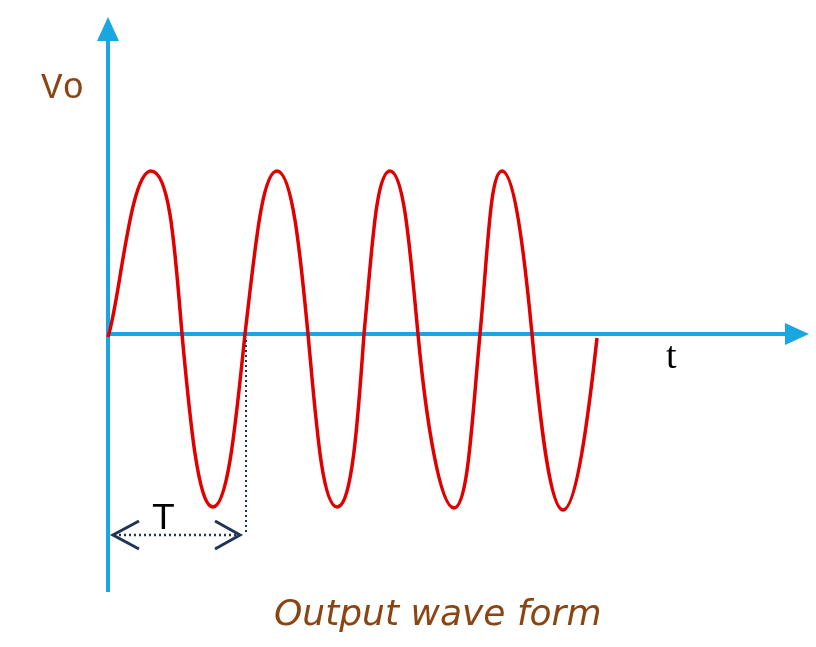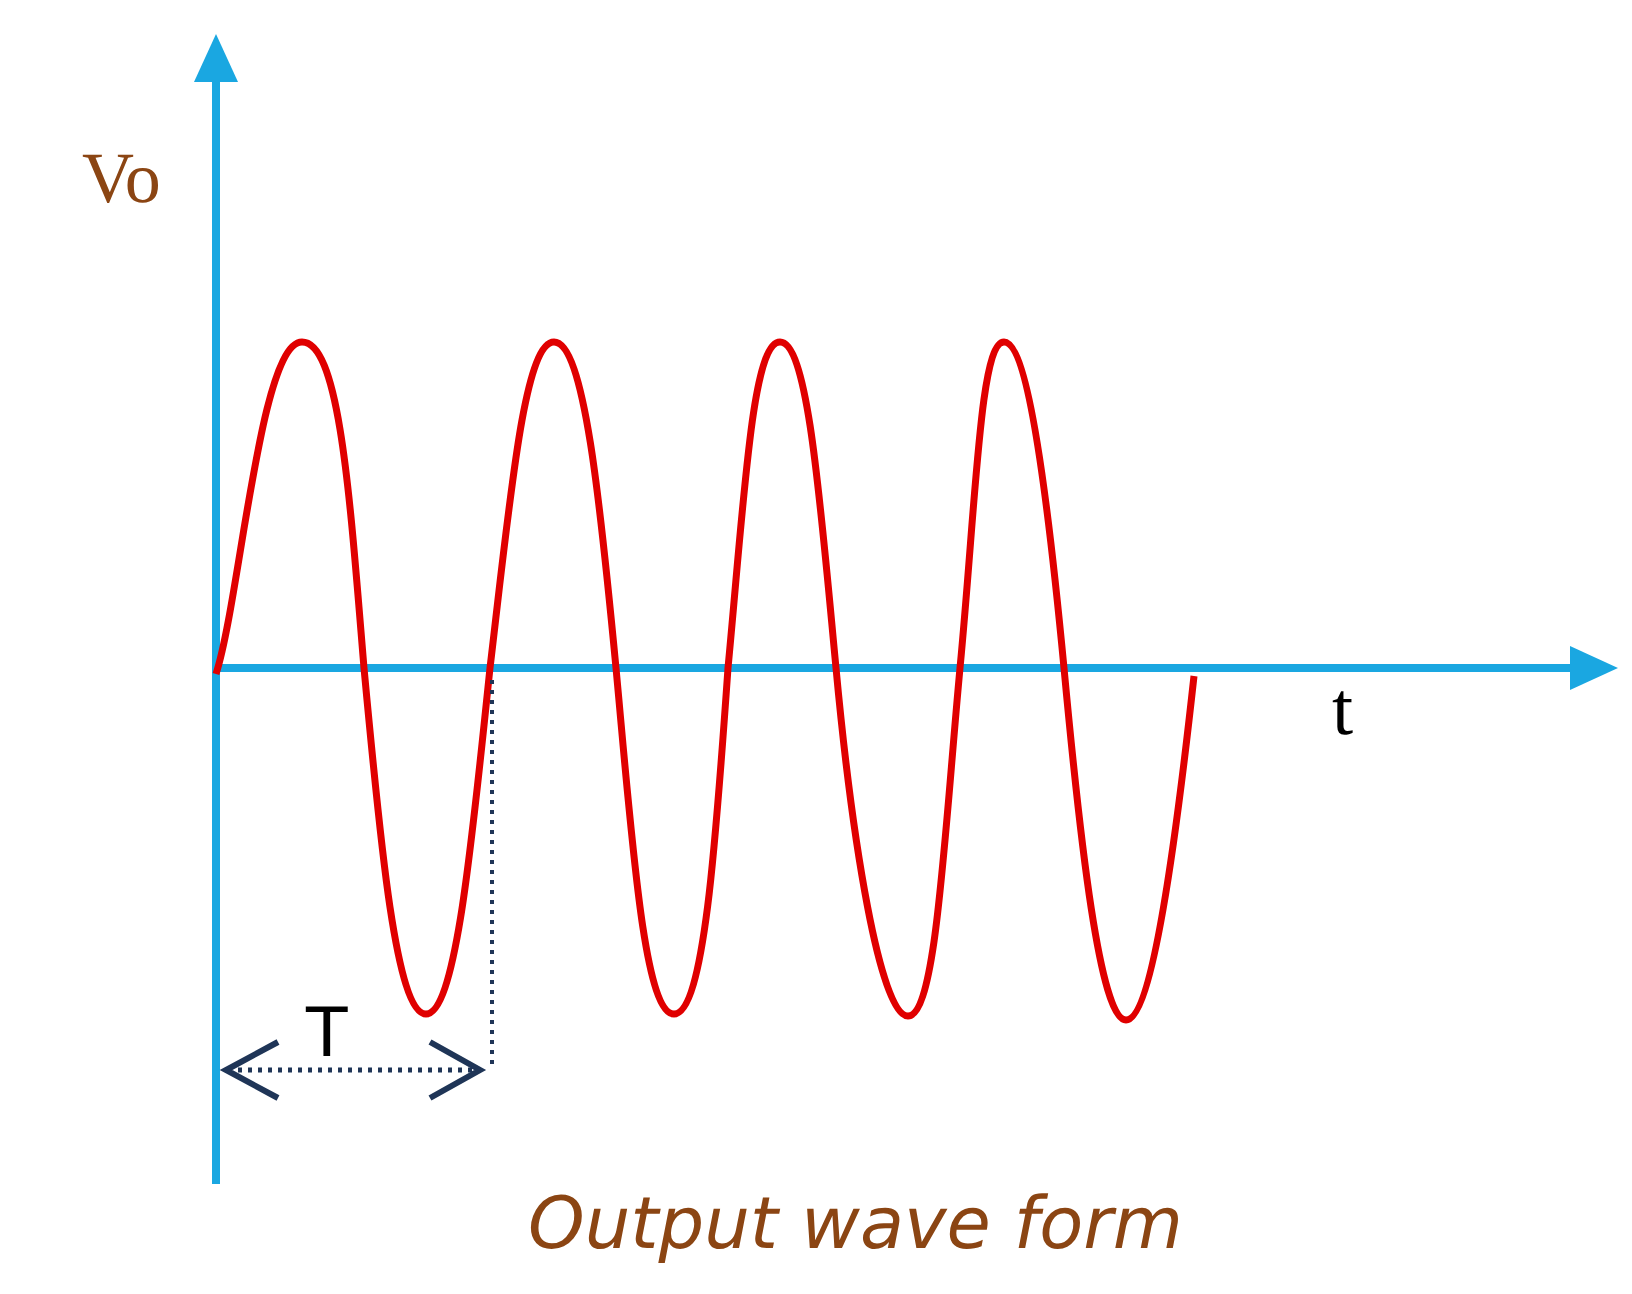--- a/index.html
+++ b/index.html
@@ -1,22 +1,22 @@
 <!DOCTYPE html>
 <html><head>
 <meta charset="utf-8">
 <style>
   html, body { margin:0; padding:0; background:#ffffff; }
   body { width:816px; height:647px; position:relative; overflow:hidden; font-family:"Liberation Sans", sans-serif; }
   svg { position:absolute; left:0; top:0; }
   .lbl { position:absolute; }
-  #vo { left:41px; top:68px; font-size:36px; color:#8B4513; font-family:Liberation Serif, serif; }
+  #vo { left:41px; top:68px; font-size:36px; color:#8B4513; font-family:Liberation Mono, monospace; }
   #tl { left:666px; top:333px; font-size:38px; color:#000; font-family:"Liberation Serif", serif; }
   #T { left:153px; top:497px; font-size:34px; color:#000; font-family:"DejaVu Sans", sans-serif; }
-  #cap { left:264px; top:592px; font-size:36px; color:#8B4513; font-style:italic; font-family:"DejaVu Sans", sans-serif; }
+  #cap { left:274px; top:592px; font-size:36px; color:#8B4513; font-style:italic; font-family:"DejaVu Sans", sans-serif; }
 </style>
 </head>
 <body>
 
 <svg width="816" height="647">
 
   <line x1="108" y1="36" x2="108" y2="592" stroke="#1AA7E1" stroke-width="4"></line>
   <polygon points="97,41 108,17 119,41" fill="#1AA7E1"></polygon>
 
   <line x1="106" y1="334" x2="790" y2="334" stroke="#1AA7E1" stroke-width="4"></line>

